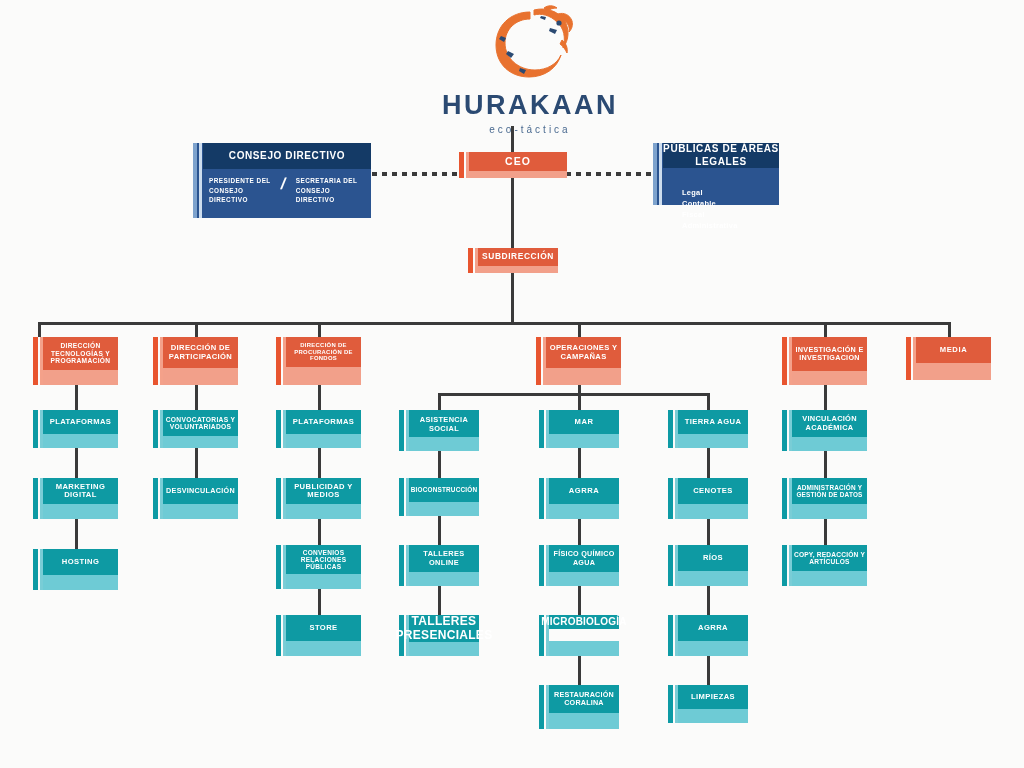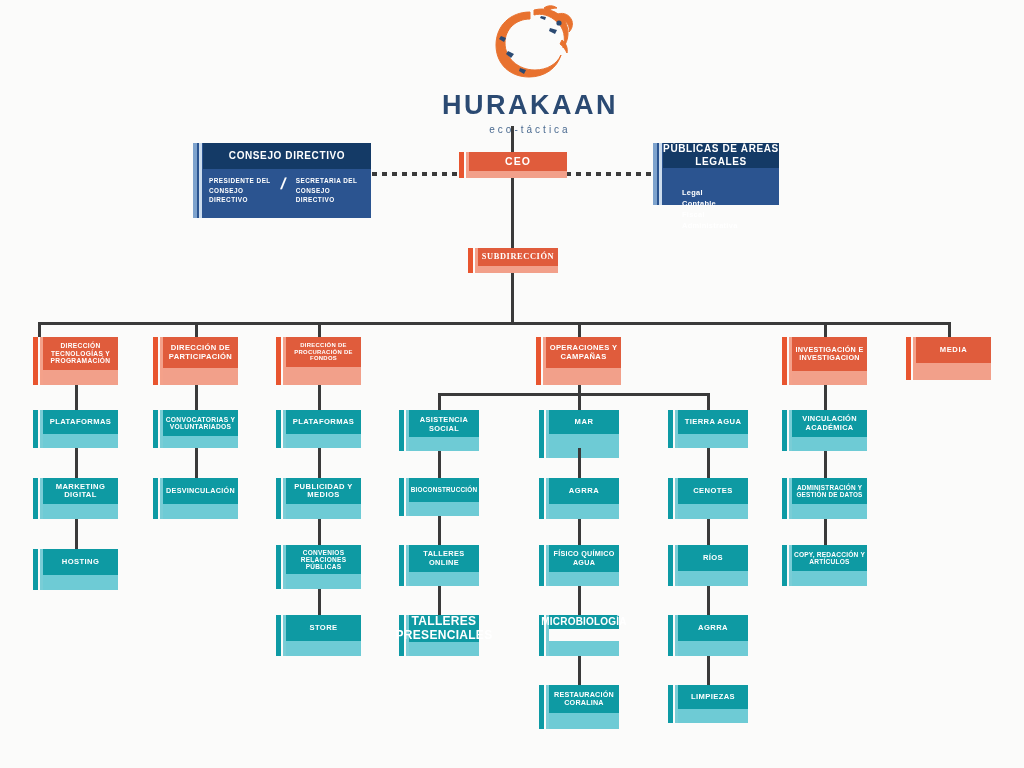--- a/index.html
+++ b/index.html
@@ -137,21 +137,21 @@
     </div>
   </div>
 
   <div class="node n-orange" style="left:459px;top:152px;width:108px;height:26px;">
     <div class="bar"></div>
     <div class="bar2"></div>
     <div class="head" style="height:19px;font-size:10.5px;letter-spacing:1px;">CEO</div>
     <div class="body" style="top:19px;"></div>
   </div>
 
-  <div class="node n-orange" style="left:468px;top:248px;width:90px;height:25px;font-family:Liberation Serif, serif;">
+  <div class="node n-orange" style="left:468px;top:248px;width:90px;height:25px;">
     <div class="bar"></div>
     <div class="bar2"></div>
     <div class="head" style="height:18px;font-size:8.4px;letter-spacing:.6px;">SUBDIRECCIÓN</div>
     <div class="body" style="top:18px;"></div>
   </div>
 
   <div class="node n-orange" style="left:33px;top:337px;width:85px;height:48px;">
     <div class="bar"></div>
     <div class="bar2"></div>
     <div class="head" style="height:33px;font-size:6.6px;letter-spacing:.35px;padding:0 3px;">DIRECCIÓN TECNOLOGÍAS Y PROGRAMACIÓN</div>
@@ -268,21 +268,21 @@
     <div class="body" style="top:27px;"></div>
   </div>
   <div class="ln v" style="left:438px;top:586px;height:29px;"></div>
   <div class="node n-teal" style="left:399px;top:615px;width:80px;height:41px;">
     <div class="bar"></div>
     <div class="bar2"></div>
     <div class="head" style="height:27px;font-size:12px;letter-spacing:.3px;padding:0 2px;">TALLERES PRESENCIALES</div>
     <div class="body" style="top:27px;"></div>
   </div>
 
-  <div class="node n-teal" style="left:539px;top:410px;width:80px;height:48px;">
+  <div class="node n-teal" style="left:539px;top:410px;width:80px;height:38px;">
     <div class="bar"></div>
     <div class="bar2"></div>
     <div class="head" style="height:24px;font-size:7.6px;letter-spacing:.5px;">MAR</div>
     <div class="body" style="top:24px;"></div>
   </div>
   <div class="ln v" style="left:578px;top:448px;height:30px;"></div>
   <div class="node n-teal" style="left:539px;top:478px;width:80px;height:41px;">
     <div class="bar"></div>
     <div class="bar2"></div>
     <div class="head" style="height:26px;font-size:7.6px;letter-spacing:.5px;">AGRRA</div>

